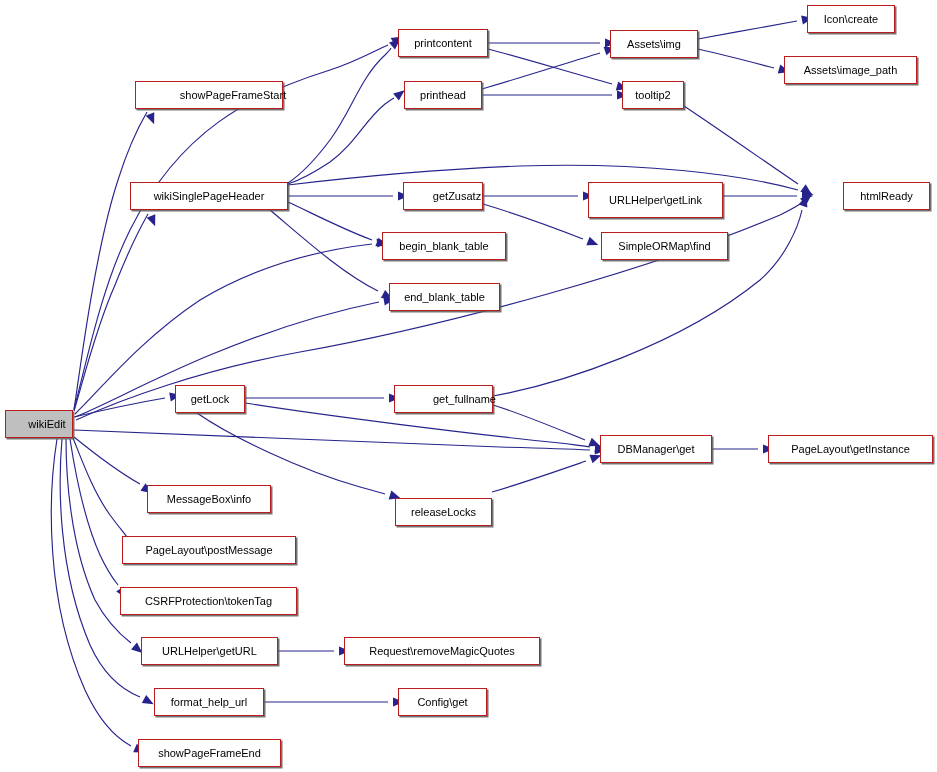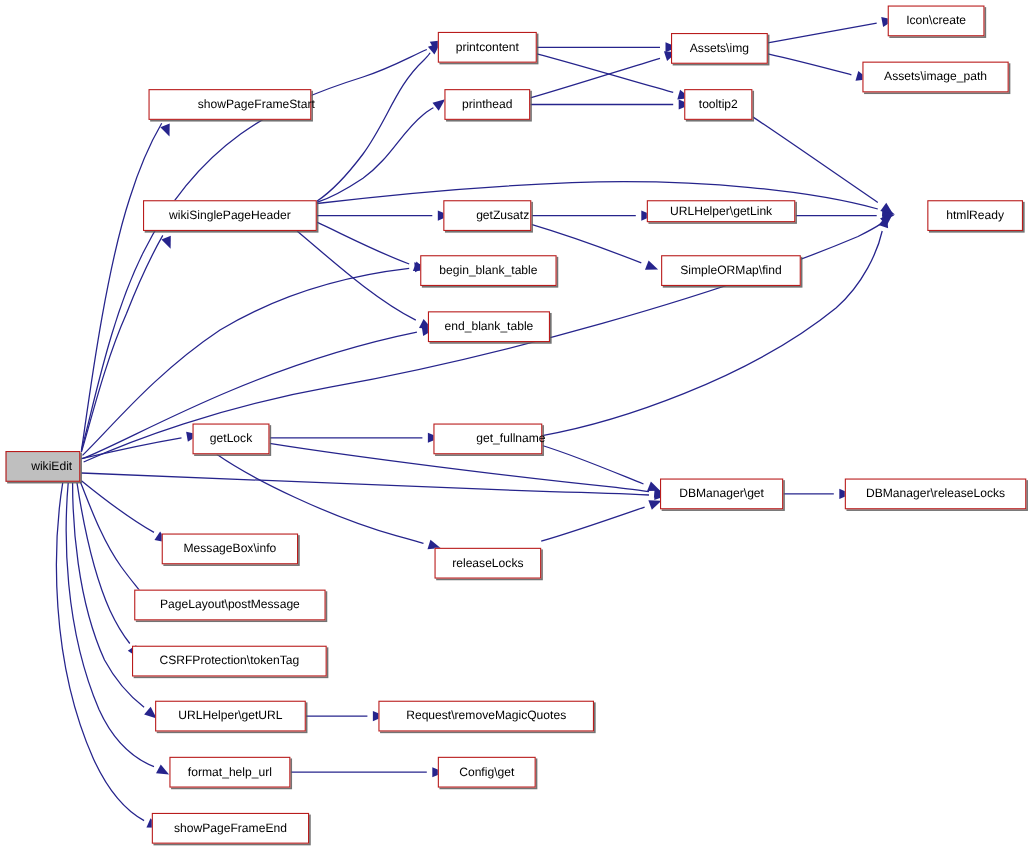--- a/index.html
+++ b/index.html
@@ -163,21 +163,21 @@
     </div>
     <div class="node-box" style="left: 784px; top: 56px; width: 133px; height: 28px;">
       <span class="node-label">Assets\image_path</span>
     </div>
     <div class="node-box" style="left: 622px; top: 81px; width: 62px; height: 28px;">
       <span class="node-label">tooltip2</span>
     </div>
     <div class="node-box" style="left: 403px; top: 182px; width: 80px; height: 28px; padding-left: 28px;">
       <span class="node-label">getZusatz</span>
     </div>
-    <div class="node-box" style="left: 588px; top: 182px; width: 135px; height: 20px;">
+    <div class="node-box" style="left: 588px; top: 182px; width: 135px; height: 36px;">
       <span class="node-label">URLHelper\getLink</span>
     </div>
     <div class="node-box" style="left: 807px; top: 182px; width: 87px; height: 28px; margin-left: 36px;">
       <span class="node-label">htmlReady</span>
     </div>
     <div class="node-box" style="left: 593px; top: 232px; width: 127px; height: 28px; margin-left: 8px;">
       <span class="node-label">SimpleORMap\find</span>
     </div>
     <div class="node-box" style="left: 382px; top: 232px; width: 124px; height: 28px;">
       <span class="node-label">begin_blank_table</span>
@@ -188,21 +188,21 @@
     <div class="node-box" style="left: 175px; top: 385px; width: 70px; height: 28px;">
       <span class="node-label">getLock</span>
     </div>
     <div class="node-box" style="left: 394px; top: 385px; width: 99px; height: 28px; padding-left: 42px;">
       <span class="node-label">get_fullname</span>
     </div>
     <div class="node-box" style="left: 600px; top: 435px; width: 112px; height: 28px;">
       <span class="node-label">DBManager\get</span>
     </div>
     <div class="node-box" style="left: 768px; top: 435px; width: 165px; height: 28px;">
-      <span class="node-label">DBManager\releaseLocks</span>
+      <span class="node-label">PageLayout\getInstance</span>
     </div>
     <div class="node-box" style="left: 147px; top: 485px; width: 124px; height: 28px;">
       <span class="node-label">MessageBox\info</span>
     </div>
     <div class="node-box" style="left: 395px; top: 498px; width: 97px; height: 28px; text-align: right;">
       <span class="node-label">releaseLocks</span>
     </div>
     <div class="node-box" style="left: 122px; top: 536px; width: 174px; height: 28px;">
       <span class="node-label">PageLayout\postMessage</span>
     </div>

